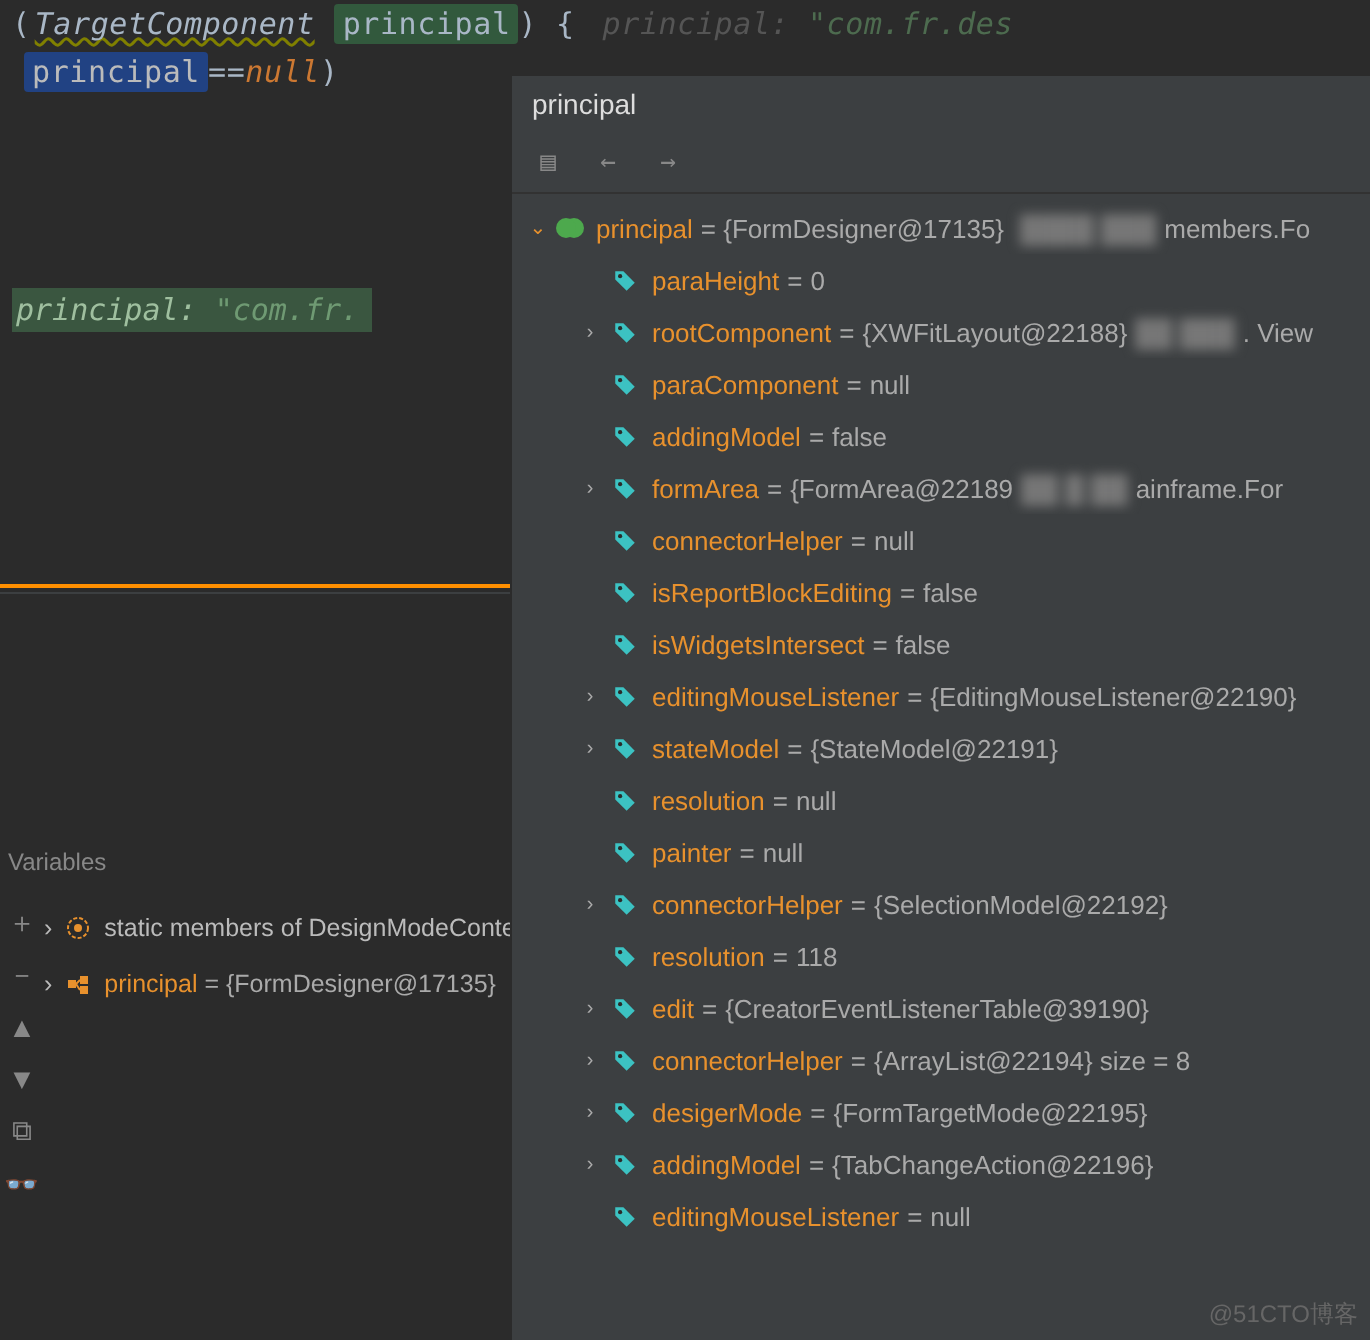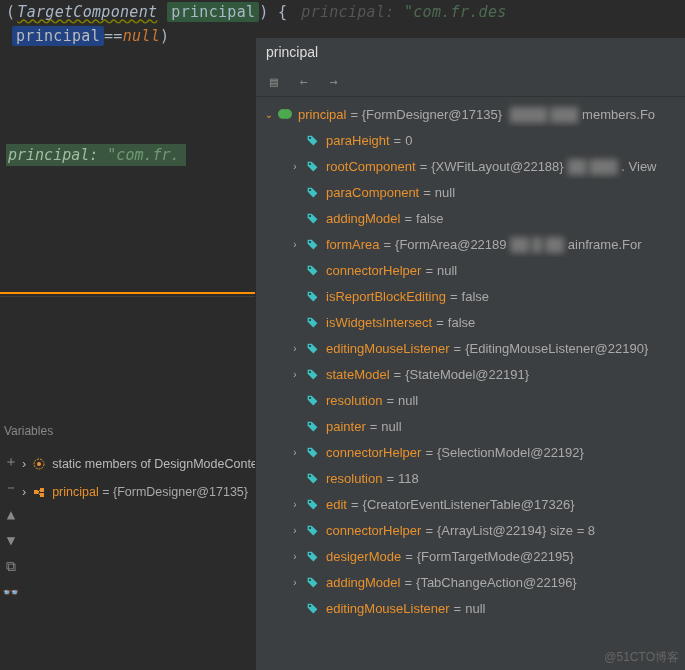--- a/index.html
+++ b/index.html
@@ -326,21 +326,21 @@
         <div class="node child">
           <span class="arrow">›</span>
           <span class="ico tag">
             <svg viewBox="0 0 16 16">
               <path d="M2 2h5l7 7-5 5-7-7V2z" fill="#3cc2c2"></path>
               <circle cx="5" cy="5" r="1.3" fill="#2b2b2b"></circle>
             </svg>
           </span>
           <span class="name">edit</span>
           <span class="eq"> = </span>
-          <span class="val">{CreatorEventListenerTable@17326}</span>
+          <span class="val">{CreatorEventListenerTable@39190}</span>
         </div>
         <div class="node child">
           <span class="arrow">›</span>
           <span class="ico tag">
             <svg viewBox="0 0 16 16">
               <path d="M2 2h5l7 7-5 5-7-7V2z" fill="#3cc2c2"></path>
               <circle cx="5" cy="5" r="1.3" fill="#2b2b2b"></circle>
             </svg>
           </span>
           <span class="name">connectorHelper</span>

